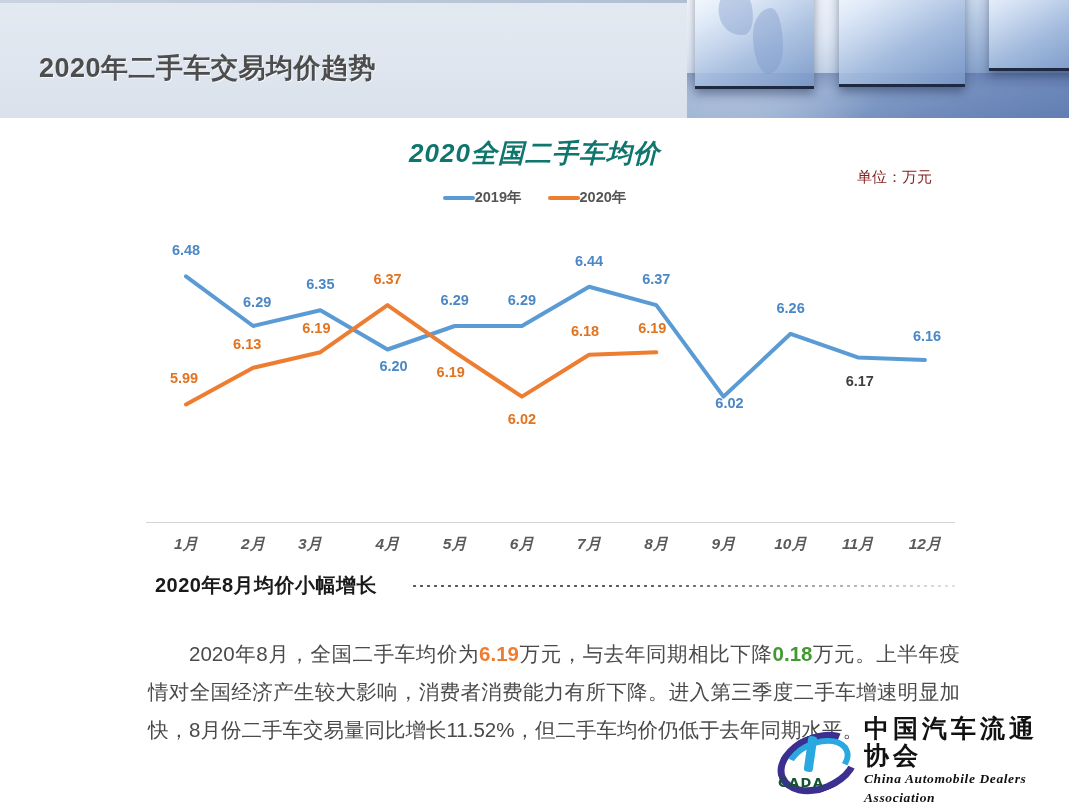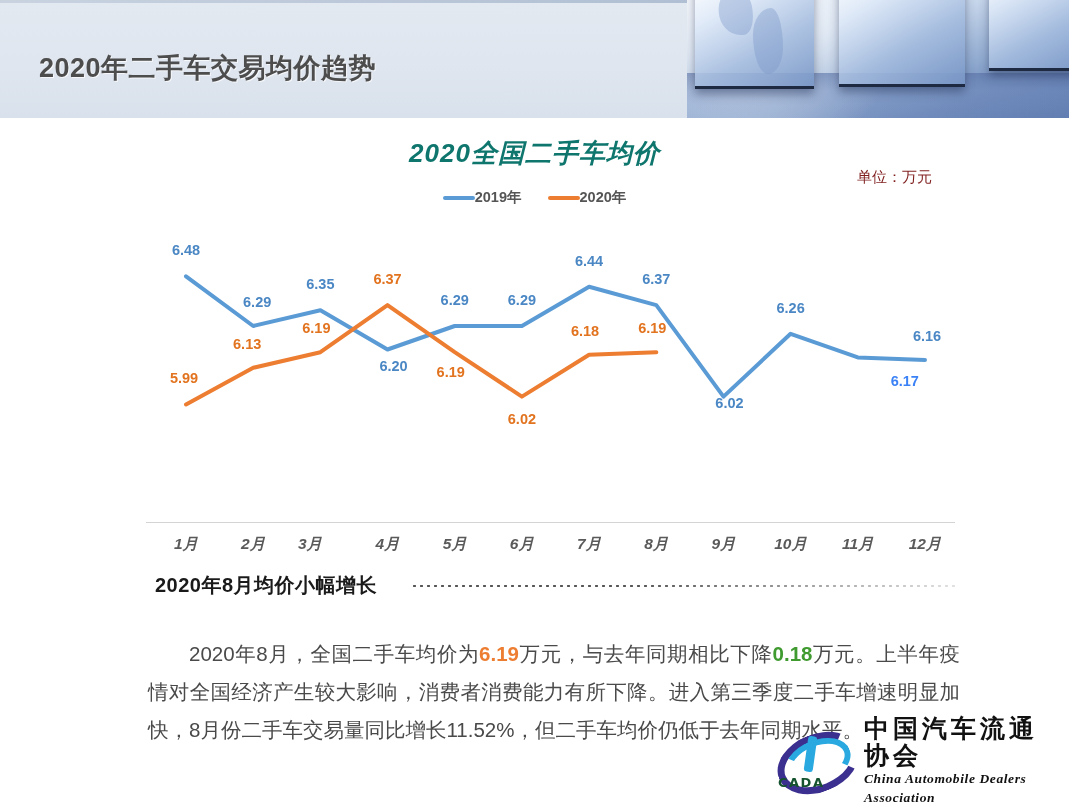--- a/index.html
+++ b/index.html
@@ -300,21 +300,21 @@
     <div class="dlabel blue" style="color: rgb(74, 135, 196); left: 186px; top: 250.308px;">6.48</div>
     <div class="dlabel blue" style="color: rgb(74, 135, 196); left: 257.182px; top: 302px;">6.29</div>
     <div class="dlabel blue" style="color: rgb(74, 135, 196); left: 320.364px; top: 284.308px;">6.35</div>
     <div class="dlabel blue" style="color: rgb(74, 135, 196); left: 393.545px; top: 365.538px;">6.20</div>
     <div class="dlabel blue" style="color: rgb(74, 135, 196); left: 454.727px; top: 300px;">6.29</div>
     <div class="dlabel blue" style="color: rgb(74, 135, 196); left: 521.909px; top: 300px;">6.29</div>
     <div class="dlabel blue" style="color: rgb(74, 135, 196); left: 589.091px; top: 260.769px;">6.44</div>
     <div class="dlabel blue" style="color: rgb(74, 135, 196); left: 656.273px; top: 279.077px;">6.37</div>
     <div class="dlabel blue" style="color: rgb(74, 135, 196); left: 729.455px; top: 402.615px;">6.02</div>
     <div class="dlabel blue" style="color: rgb(74, 135, 196); left: 790.636px; top: 307.846px;">6.26</div>
-    <div class="dlabel blue" style="color: #3b82f6; left: 859.818px; top: 381.385px; margin-left: 45px;">6.17</div>
+    <div class="dlabel blue" style="color: #404040; left: 859.818px; top: 381.385px;">6.17</div>
     <div class="dlabel blue" style="color: rgb(74, 135, 196); left: 927px; top: 336px;">6.16</div>
     <div class="dlabel orange" style="color: rgb(226, 115, 31); left: 184px; top: 378.462px;">5.99</div>
     <div class="dlabel orange" style="color: rgb(226, 115, 31); left: 247.182px; top: 343.846px;">6.13</div>
     <div class="dlabel orange" style="color: rgb(226, 115, 31); left: 316.364px; top: 328.154px;">6.19</div>
     <div class="dlabel orange" style="color: rgb(226, 115, 31); left: 387.545px; top: 279.077px;">6.37</div>
     <div class="dlabel orange" style="color: rgb(226, 115, 31); left: 450.727px; top: 372.154px;">6.19</div>
     <div class="dlabel orange" style="color: rgb(226, 115, 31); left: 521.909px; top: 418.615px;">6.02</div>
     <div class="dlabel orange" style="color: rgb(226, 115, 31); left: 585.091px; top: 330.769px;">6.18</div>
     <div class="dlabel orange" style="color: rgb(226, 115, 31); left: 652.273px; top: 328.154px;">6.19</div>
   </div>

